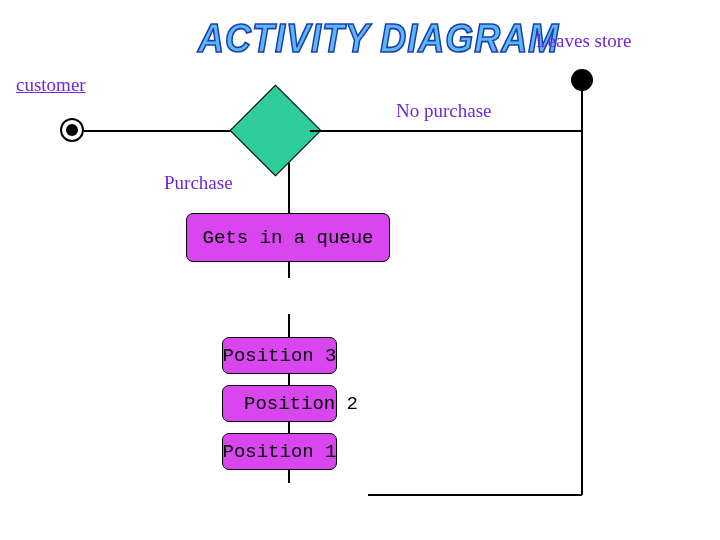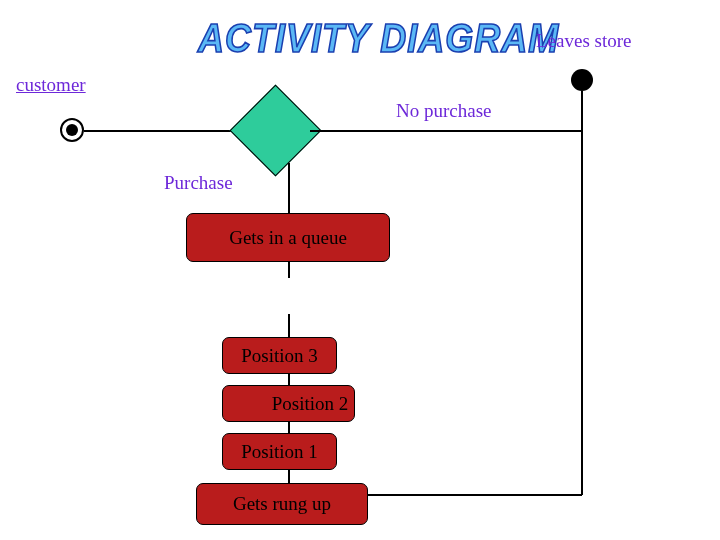--- a/index.html
+++ b/index.html
@@ -37,24 +37,24 @@
   .lbl {
     position: absolute;
     font-family: "Liberation Serif", serif;
     font-size: 19px;
     color: #6d28d9;
     white-space: nowrap;
   }
   .node-rect {
     position: absolute;
     box-sizing: border-box;
-    background: #b91c1c;
+    background: #d946ef;
     border: 1.5px solid #000000;
     border-radius: 7px;
-    font-family: Liberation Serif, serif;
+    font-family: Liberation Mono, monospace;
     font-size: 19px;
     color: #000000;
     display: flex;
     align-items: center;
     justify-content: center;
     white-space: nowrap;
   }
   .diamond {
     position: absolute;
     box-sizing: border-box;
@@ -141,26 +141,25 @@
 
   <div class="ln-v" style="left:288px; top:262px; height:16px;"></div>
 
 
   <div class="ln-v" style="left:288px; top:314px; height:23px;"></div>
 
   <div class="node-rect" style="left:222px; top:337px; width:115px; height:37px;">Position 3</div>
 
   <div class="ln-v" style="left:288px; top:374px; height:11px;"></div>
 
-  <div class="node-rect" style="left:222px; top:385px; width:133px; height:37px;padding-left:43px;">Position 2</div>
+  <div class="node-rect" style="left:222px; top:385px; width:115px; height:37px;padding-left:43px;">Position 2</div>
 
   <div class="ln-v" style="left:288px; top:422px; height:11px;"></div>
 
   <div class="node-rect" style="left:222px; top:433px; width:115px; height:37px;">Position 1</div>
 
   <div class="ln-v" style="left:288px; top:470px; height:13px;"></div>
 
-  <div class="node-rect" style="left:196px; top:483px; width:172px; height:42px;">Gets rung up</div>
 
   <div class="ln-h" style="left:368px; top:494px; width:214px;"></div>
   <div class="ln-v" style="left:581px; top:130px; height:365px;"></div>
 
 </div>
 
 </body></html>

